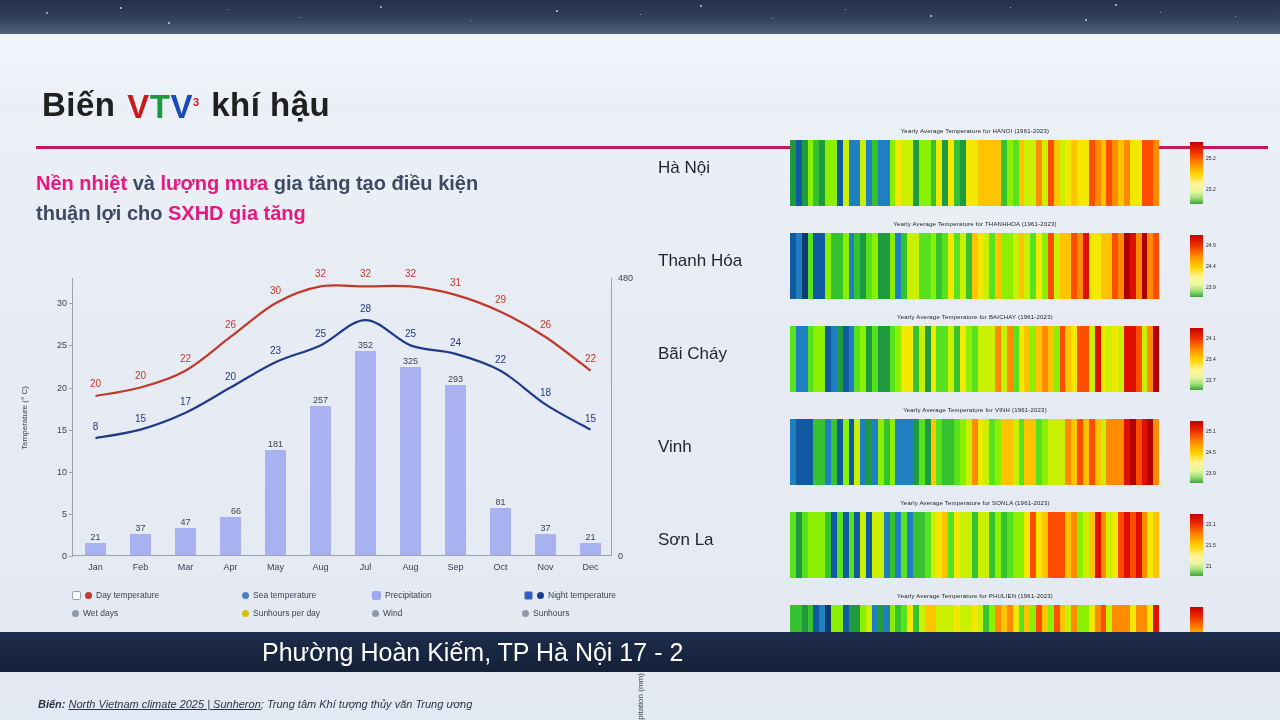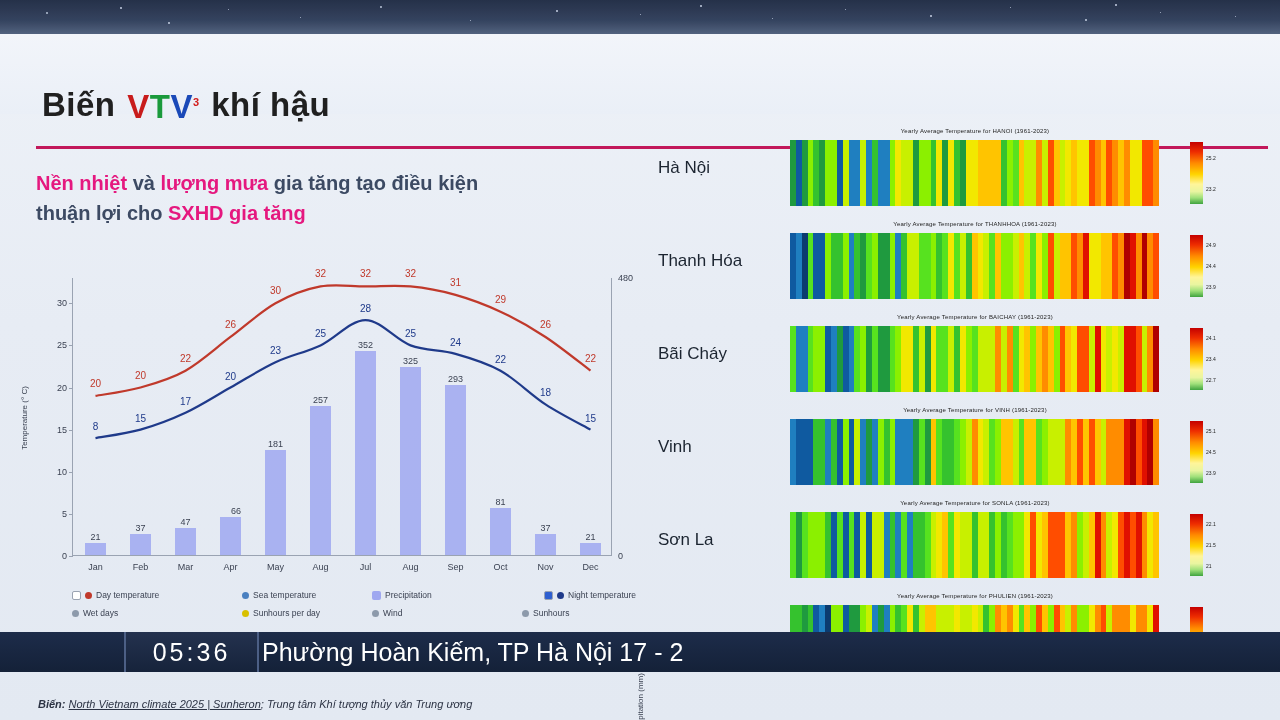--- a/index.html
+++ b/index.html
@@ -263,21 +263,21 @@
             <span>Day temperature</span>
           </div>
           <div class="legitem" style="left: 170px;">
             <span class="swatch-dot" style="background:#4a80c0;"></span>
             <span>Sea temperature</span>
           </div>
           <div class="legitem" style="left: 300px;">
             <span class="swatch-box" style="background:#9fa8f0;"></span>
             <span>Precipitation</span>
           </div>
-          <div class="legitem" style="left: 472px;">
+          <div class="legitem" style="left: 452px;">
             <span class="swatch-box" style="background:#2e5fd0;border:1px solid #9aa3b2;"></span>
             <span class="swatch-dot" style="background:#1f3a8a;"></span>
             <span>Night temperature</span>
           </div>
         </div>
       <div class="legrow">
           <div class="legitem" style="left: 0px;">
             <span class="swatch-dot" style="background:#8d9aab;"></span>
             <span>Wet days</span>
           </div>
@@ -743,19 +743,16 @@
       </div>
     </div>
 
   <div id="source">
     <span class="src-label">Biến: </span><u>North Vietnam climate 2025 | Sunheron</u><span>; Trung tâm Khí tượng thủy văn Trung ương</span>
   </div>
 </div>
 
 <div id="ticker">
   <div id="ticker-left-bar"></div>
-  <div id="clock-box">
-    <span id="clock">05:36</span>
-  </div>
   <div id="ticker-text">
       <span>Phường Hoàn Kiếm, TP Hà Nội 17 - 2</span>
     </div>
 </div>
 
 </body></html>

